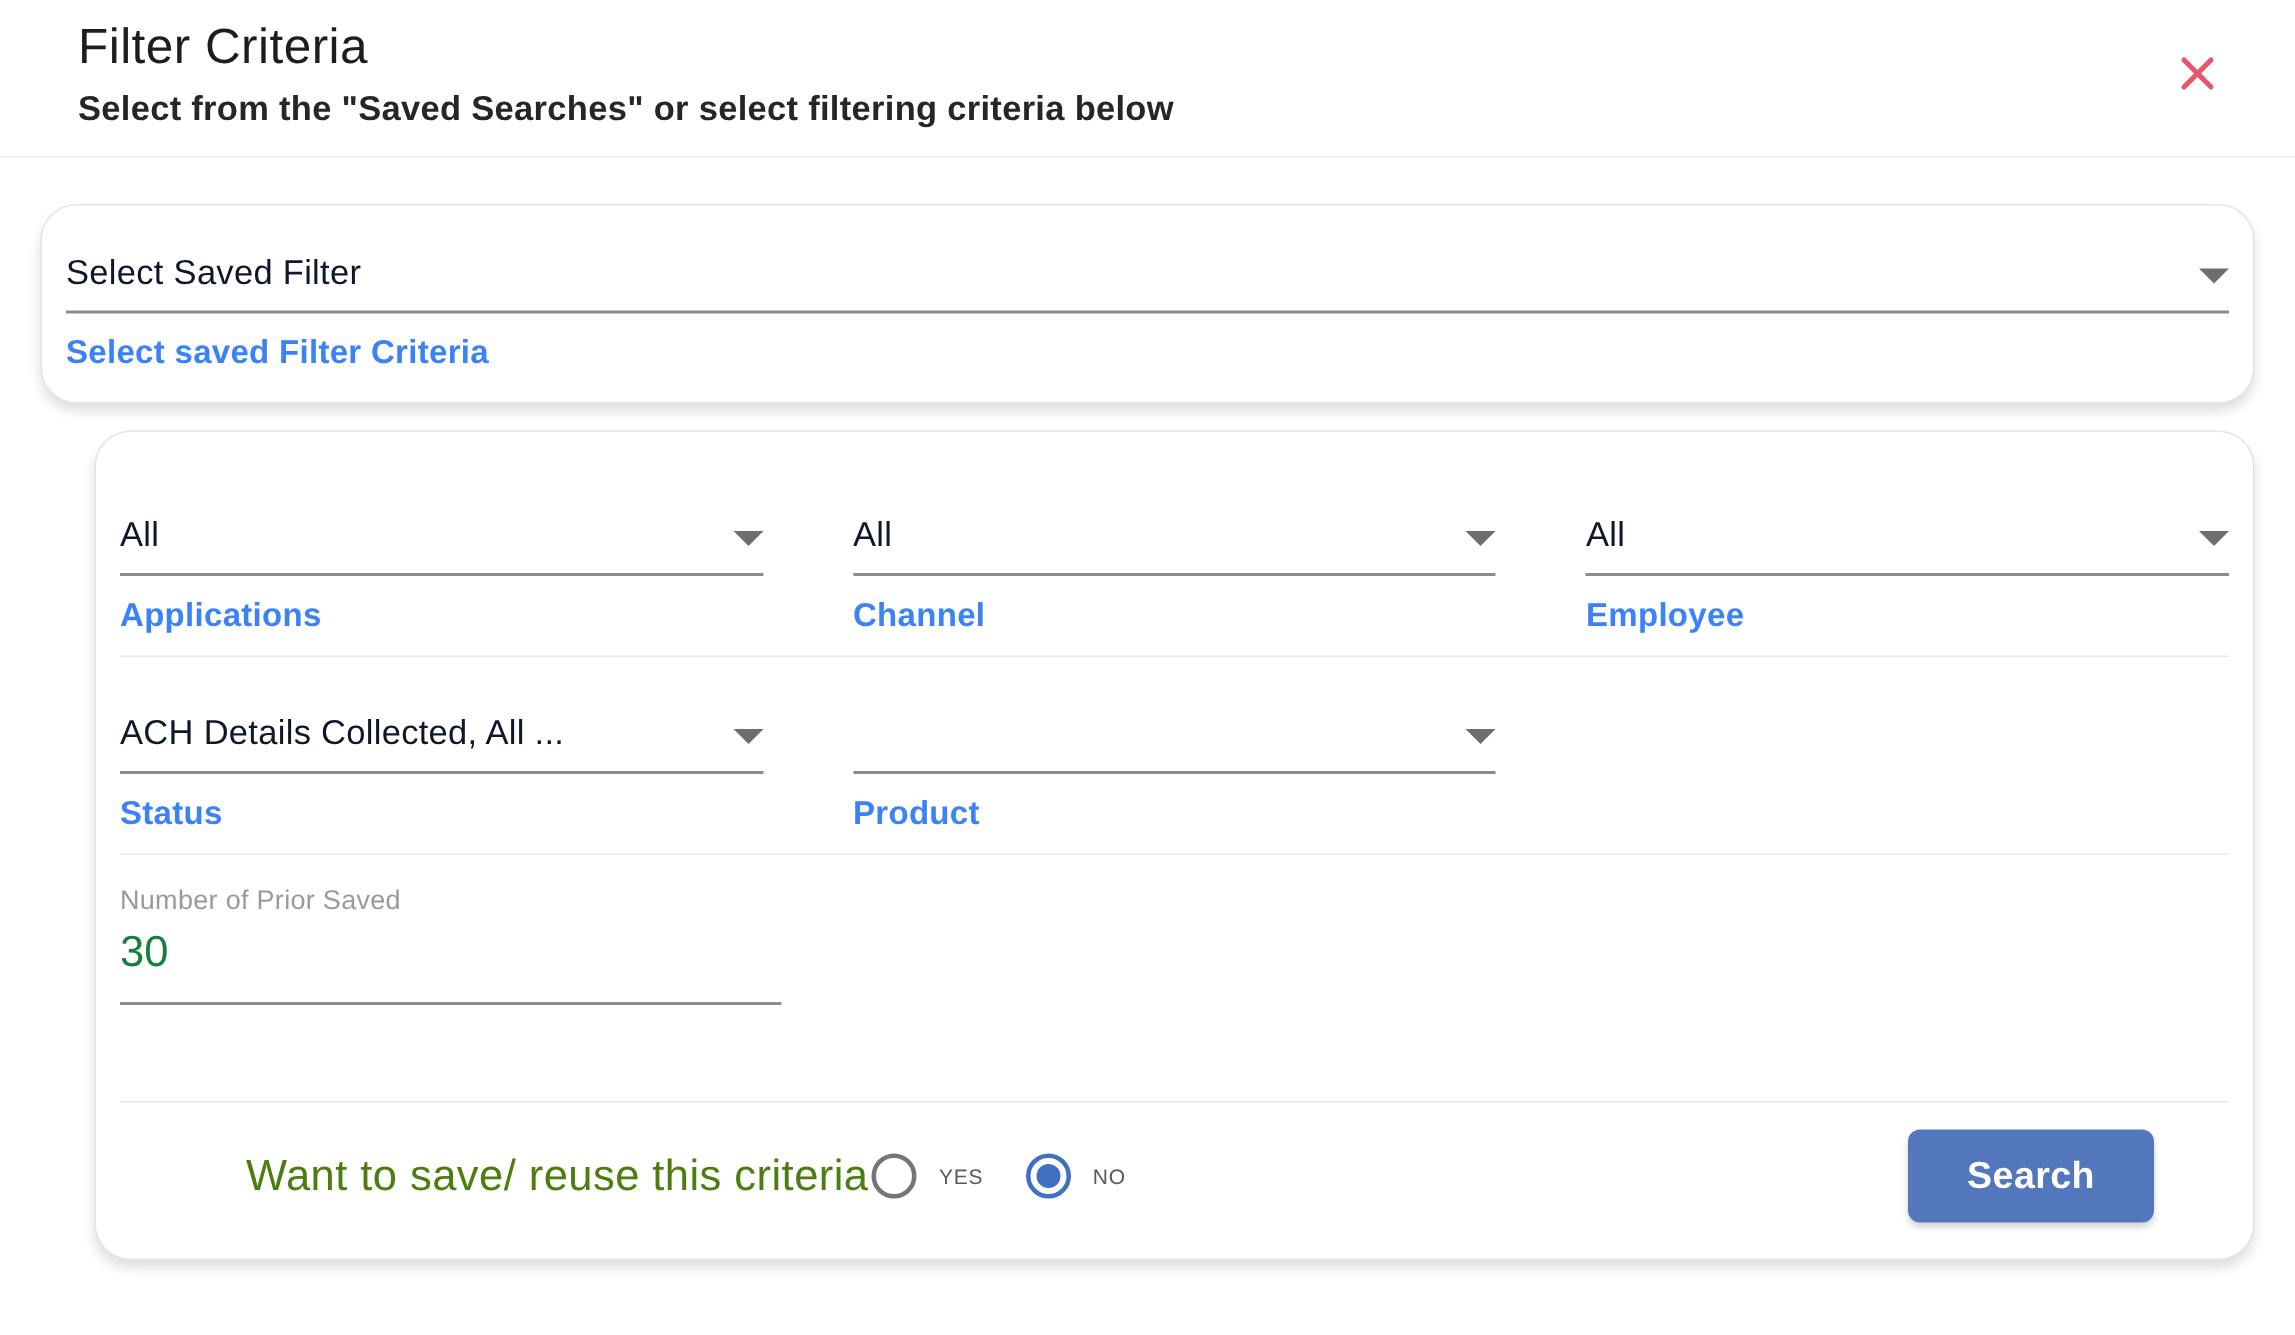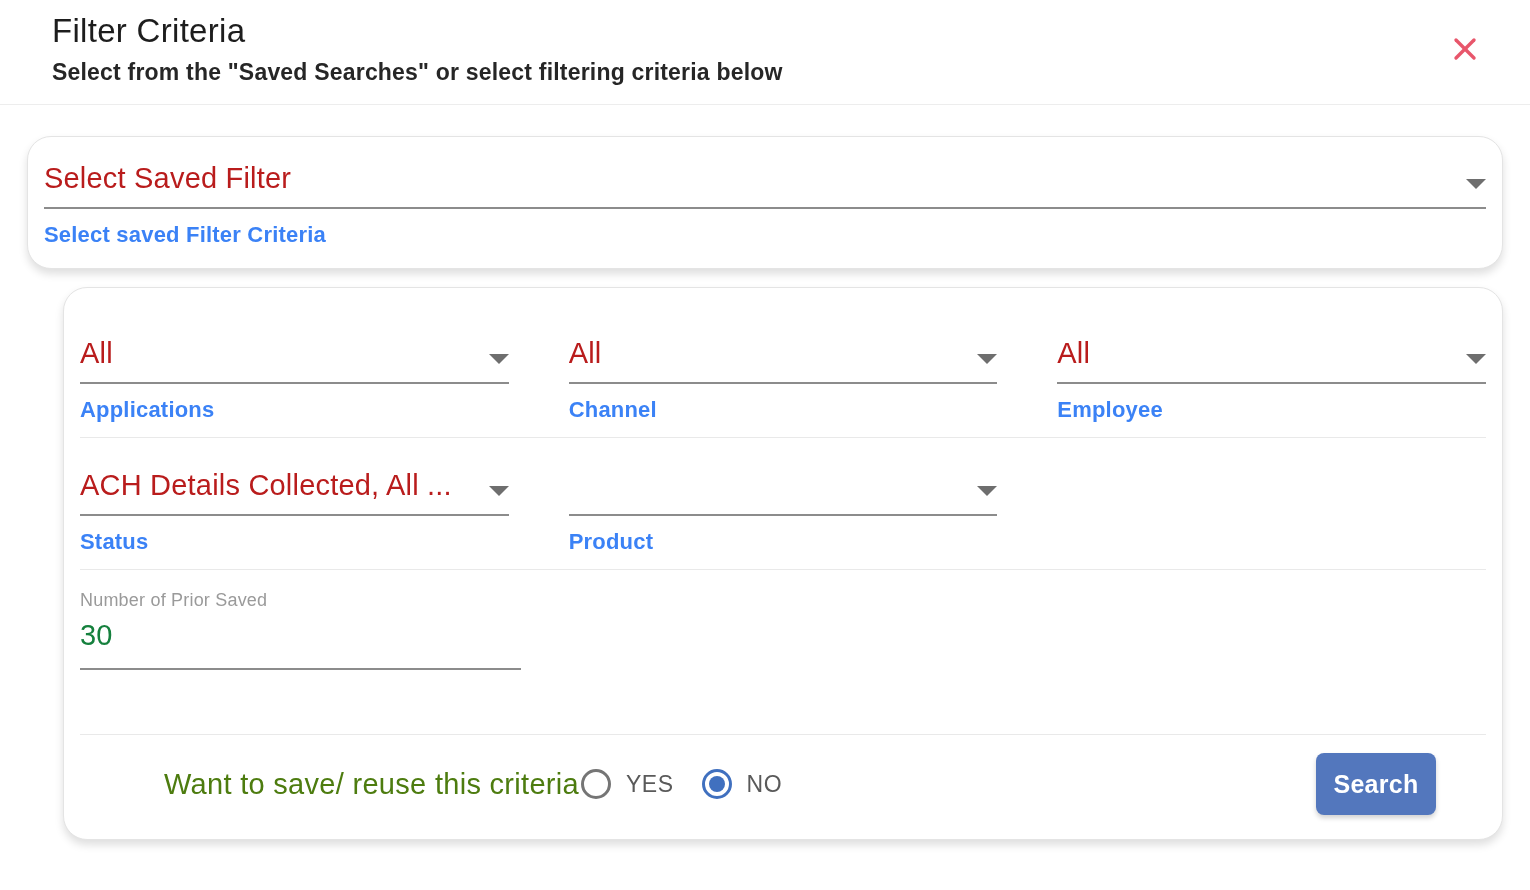--- a/index.html
+++ b/index.html
@@ -16,21 +16,21 @@
   
   .main { padding:0 27px; }
   .card { background:#fff; border:1px solid #e4e4e4; border-radius:24px;
           box-shadow:0 5px 8px rgba(0,0,0,0.13); }
   .card-saved { margin-top:31px; padding:24px 16px 20px; }
   .card-criteria { margin-top:18px; padding:18px 0 24px;margin-left:36px; }
 
   
   .select-line { display:flex; justify-content:space-between; align-items:flex-end;
                  min-height:48px; padding-bottom:12px; border-bottom:2px solid #8c8c8c; }
-  .select-value { font-size:29px; color:#b91c1c; letter-spacing:.2px; white-space:nowrap;
+  .select-value { font-size:23px; color:#0f172a; letter-spacing:.2px; white-space:nowrap;
                   overflow:hidden; text-overflow:ellipsis; }
   .caret { width:0; height:0; border-left:10px solid transparent; border-right:10px solid transparent;
            border-top:10px solid #6e6e6e; margin-bottom:6px; flex:none; margin-left:12px; }
   .field-label { margin-top:13px; font-size:22px; font-weight:700; color:#3b82f6; letter-spacing:.2px; }
 
   .fields-row { display:grid; grid-template-columns:1fr 1fr 1fr; column-gap:60px; padding:30px 16px 0; }
   .row-divider { border-top:1px solid #e9e9e9; margin:14px 16px 0; }
 
   
   .prior-days { padding:20px 16px 0; width:473px; }
@@ -40,24 +40,24 @@
   .spacer-tall { height:50px; }
 
   
   .footer-row { display:flex; align-items:center; padding:18px 16px 0; }
   .save-prompt { margin-left:84px; font-size:29px; color:#4d7c0f; letter-spacing:.3px; }
   .radio-group { display:flex; align-items:center; margin-left:2px; }
   .radio { width:30px; height:30px; border-radius:50%; border:3px solid #757575;
            display:flex; align-items:center; justify-content:center; cursor:pointer; flex:none; }
   .radio.selected { border-color:#4070bf; }
   .radio.selected .dot { width:16px; height:16px; border-radius:50%; background:#4070bf; }
-  .radio-label { font-size:23px; color:#5a5a5a; margin-left:15px; letter-spacing:.5px; }
+  .radio-label { font-size:14px; color:#5a5a5a; margin-left:15px; letter-spacing:.5px; }
   .radio-gap { width:28px; }
   .flex-spacer { flex:1; }
-  .search-btn { width:120px; height:62px; border:none; border-radius:8px; background:#5377bd;
+  .search-btn { width:164px; height:62px; border:none; border-radius:8px; background:#5377bd;
                 color:#ffffff; font-size:25px; font-weight:700; letter-spacing:.3px;
                 font-family:"Liberation Sans", sans-serif; cursor:pointer; margin-right:50px;
                 box-shadow:0 3px 5px rgba(0,0,0,0.18); }
 </style>
 </head>
 <body>
 
 <div class="header">
   <div class="header-title">Filter Criteria</div>
   <div class="header-subtitle">Select from the "Saved Searches" or select filtering criteria below</div>

